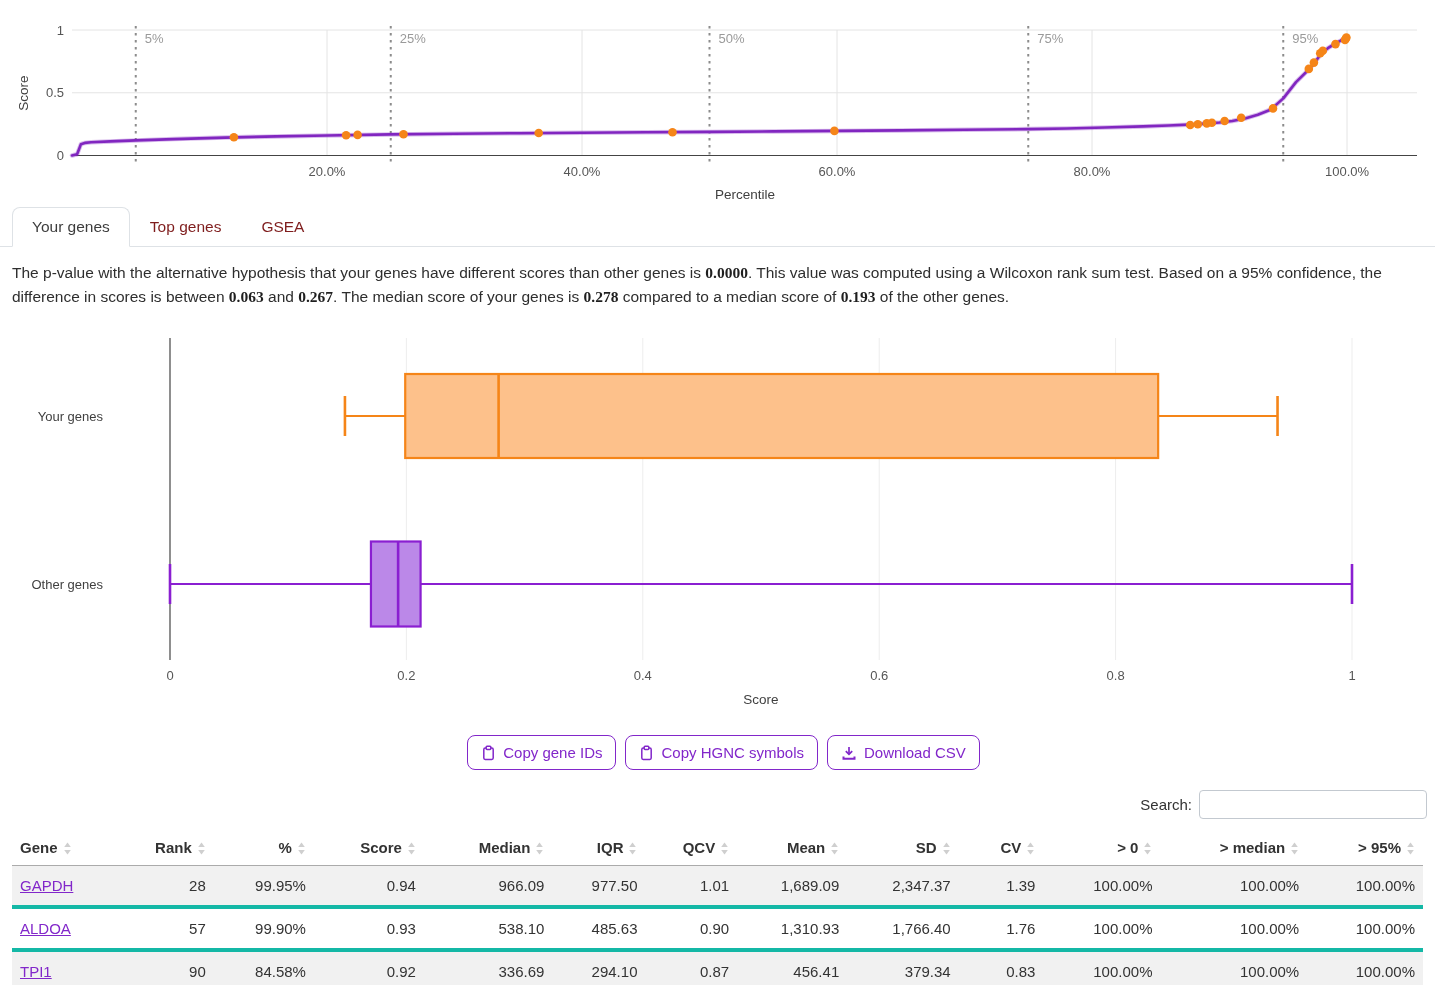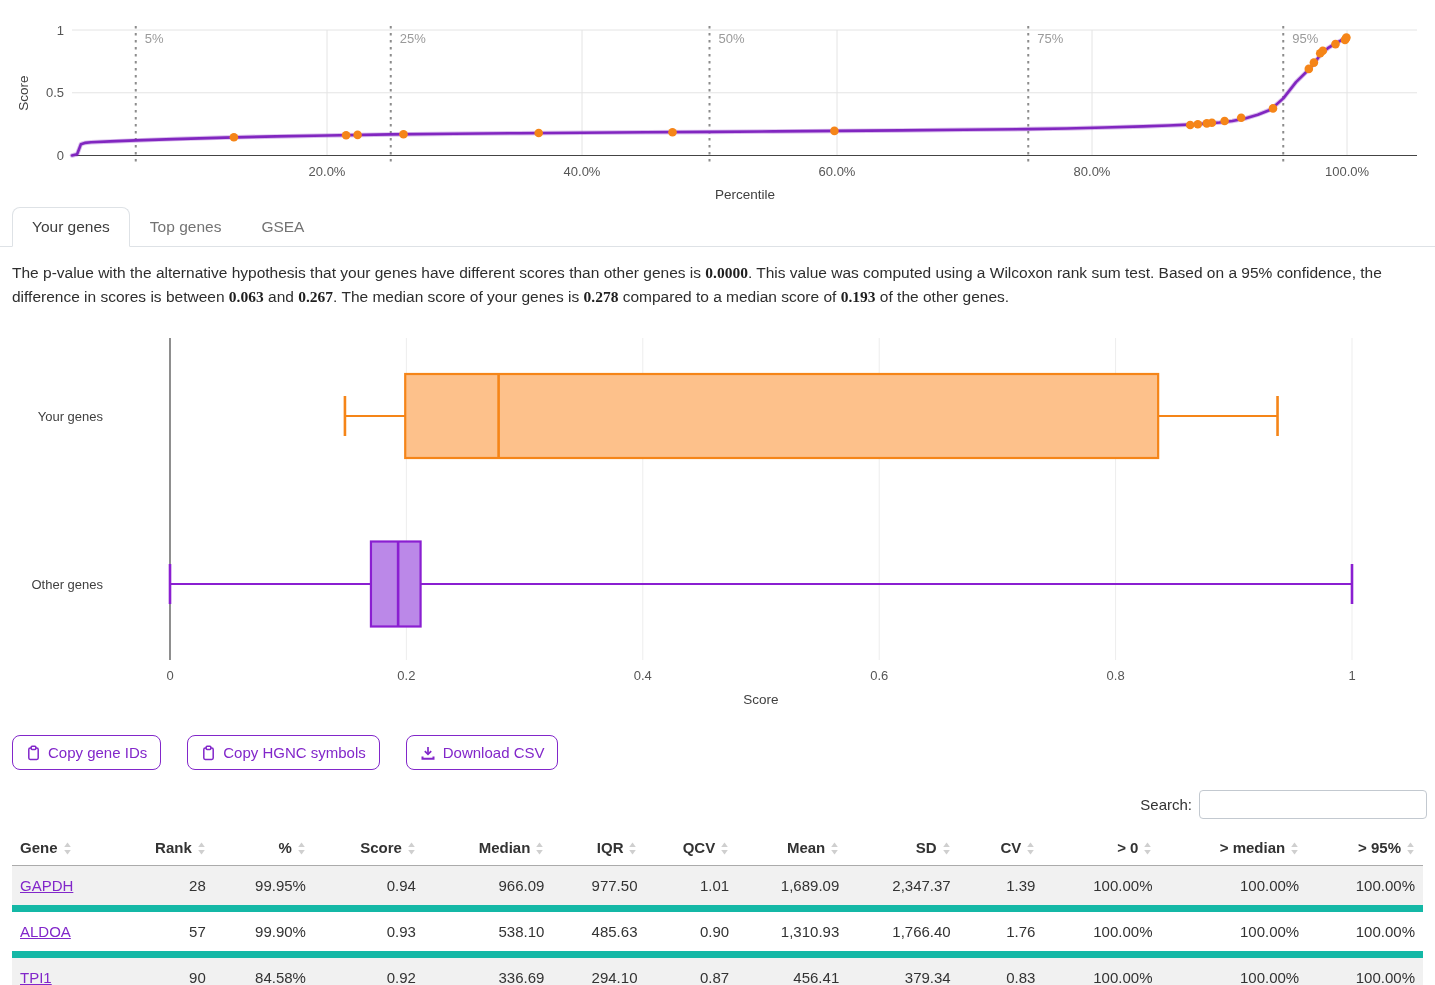--- a/index.html
+++ b/index.html
@@ -6,47 +6,47 @@
   body{
     width:1435px;height:985px;overflow:hidden;
     font-family:"Liberation Sans","DejaVu Sans",sans-serif;
     color:#2e2e2e;
   }
   svg text{font-family:"Liberation Sans","DejaVu Sans",sans-serif;}
   .chart-svg{display:block;}
 
   
   .tab-bar{display:flex;align-items:flex-end;border-bottom:1px solid #dee2e6;padding-left:12px;margin-top:2px;}
-  .tab{font-size:15.5px;padding:10px 19px;color:#737373;cursor:pointer;background:transparent;border:1px solid transparent;margin-bottom:-1px;}
+  .tab{font-size:15.5px;padding:10px 19px;color:#7f1d1d;cursor:pointer;background:transparent;border:1px solid transparent;margin-bottom:-1px;}
   .tab.active{color:#3d3d3d;background:#fff;border:1px solid #dee2e6;border-bottom:1px solid #fff;border-radius:8px 8px 0 0;}
 
   
   .summary{font-size:15.5px;line-height:23.5px;margin:14px 12px 0 12px;color:#2e2e2e;}
   .summary strong{color:#1f1f1f;font-family:Liberation Serif, serif;}
 
   
   .boxplot-wrap{margin-top:20px;}
 
   
-  .toolbar{display:flex;gap:26px;margin:22px 0 0 12px;}
+  .toolbar{display:flex;gap:9px;margin:22px 0 0 12px;justify-content:center;}
   .btn{display:inline-flex;align-items:center;gap:7px;background:#fff;color:#8227ca;
        border:1.5px solid #8227ca;border-radius:8px;padding:8px 13px;font-size:15px;cursor:pointer;
        font-family:"Liberation Sans","DejaVu Sans",sans-serif;}
   .btn svg{display:block;}
 
   
   .search-bar{display:flex;justify-content:flex-end;align-items:center;margin:20px 8px 12px 0;}
   .search-bar label{font-size:15px;color:#333;margin-right:7px;}
   .search-bar input{width:214px;height:25px;border:1px solid #c3c9d0;border-radius:4px;padding:1px 6px;font-size:14px;outline:none;}
 
   
   table.genes{width:1411px;margin:12px 12px 0 12px;border-collapse:collapse;font-size:15px;table-layout:fixed;}
   table.genes th{font-weight:bold;color:#333;text-align:right;padding:8px 8px 9px 8px;border-bottom:1px solid #ababab;white-space:nowrap;cursor:pointer;}
   table.genes th:first-child{text-align:left;}
-  table.genes td{text-align:right;padding:11px 8px;border-bottom:7px solid #14b8a6;white-space:nowrap;color:#333;}
+  table.genes td{text-align:right;padding:11px 8px;border-bottom:4px solid #14b8a6;white-space:nowrap;color:#333;}
   table.genes td:first-child{text-align:left;}
   table.genes tbody tr:nth-child(odd){background:#f1f1f1;}
   .gene-link{color:#8227ca;text-decoration:underline;cursor:pointer;}
   .sort-icon{display:inline-block;margin-left:5px;vertical-align:-2px;}
 </style>
 </head>
 <body>
 
 <svg id="curve-chart" class="chart-svg" width="1435" height="205" viewBox="0 0 1435 205">
     <line x1="72" y1="92.75" x2="1417" y2="92.75" stroke="#e4e4e4" stroke-width="1"></line>

